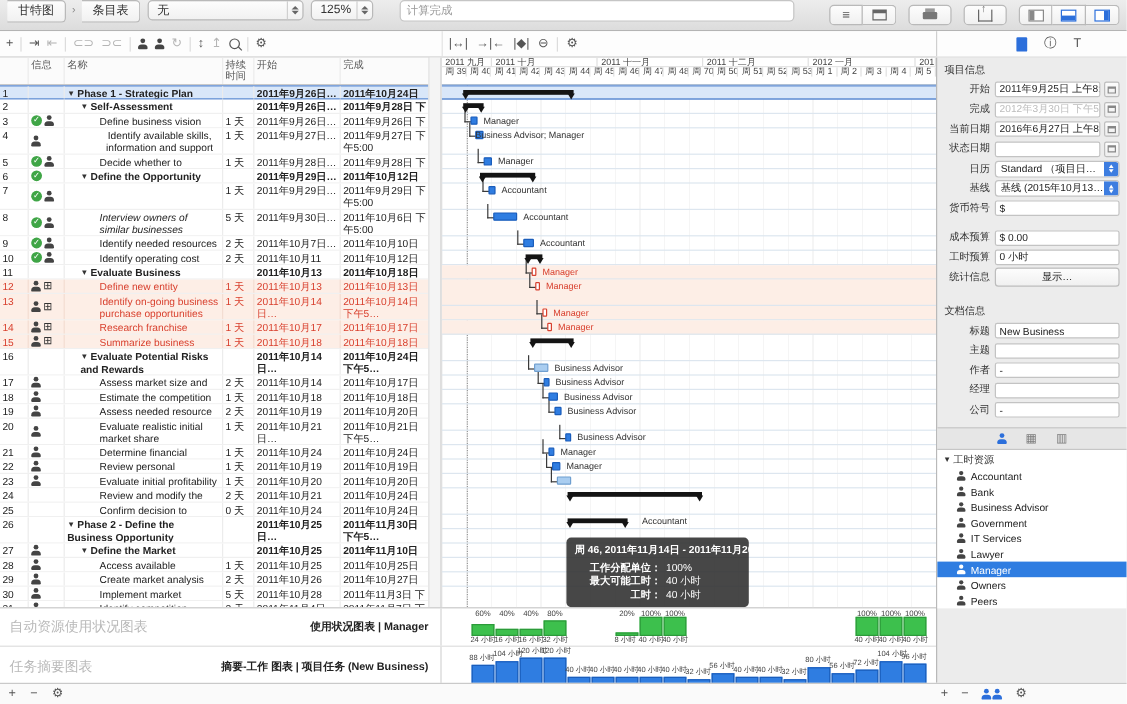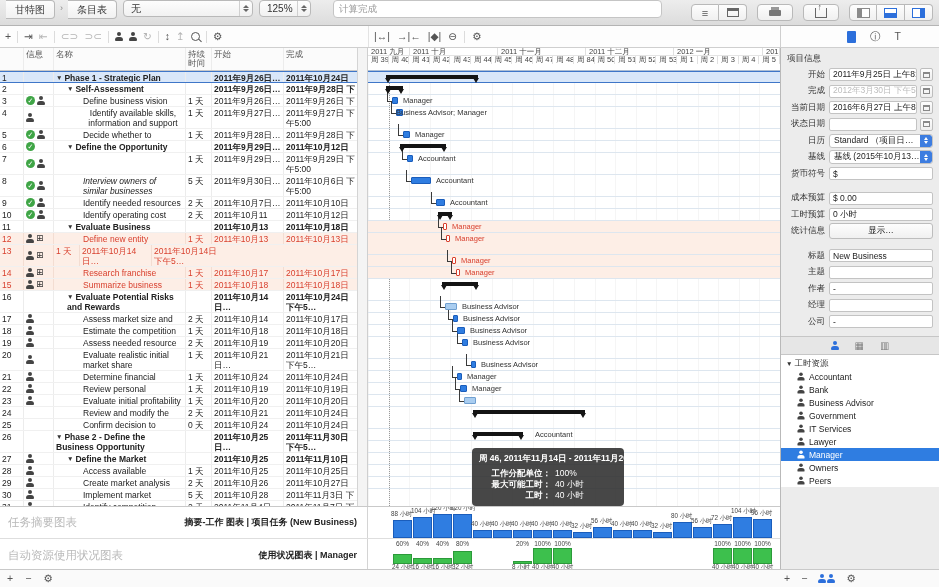--- a/index.html
+++ b/index.html
@@ -400,20 +400,21 @@
                 <div class="c dur">1 天</div>
                 <div class="c start">2011年10月13日…</div>
                 <div class="c end">2011年10月13日 下午5…</div>
               </div>
               <div class="trow tall red">
                 <div class="c num">13</div>
                 <div class="c info infocell">
                   <span class="person"></span>
                   <span class="ic-grid">⊞</span>
                 </div>
+                <div class="c name"><span class="ind" style="padding-left: 27px;">Identify on-going business purchase opportunities</span></div>
                 <div class="c dur">1 天</div>
                 <div class="c start">2011年10月14日…</div>
                 <div class="c end">2011年10月14日 下午5…</div>
               </div>
               <div class="trow red">
                 <div class="c num">14</div>
                 <div class="c info infocell">
                   <span class="person"></span>
                   <span class="ic-grid">⊞</span>
                 </div>
@@ -604,21 +605,21 @@
                 <div class="ghcell wk">周 39</div>
                 <div class="ghcell wk">周 40</div>
                 <div class="ghcell wk">周 41</div>
                 <div class="ghcell wk">周 42</div>
                 <div class="ghcell wk">周 43</div>
                 <div class="ghcell wk">周 44</div>
                 <div class="ghcell wk">周 45</div>
                 <div class="ghcell wk">周 46</div>
                 <div class="ghcell wk">周 47</div>
                 <div class="ghcell wk">周 48</div>
-                <div class="ghcell wk">周 84</div>
+                <div class="ghcell wk">周 70</div>
                 <div class="ghcell wk">周 50</div>
                 <div class="ghcell wk">周 51</div>
                 <div class="ghcell wk">周 52</div>
                 <div class="ghcell wk">周 53</div>
                 <div class="ghcell wk">周 1</div>
                 <div class="ghcell wk">周 2</div>
                 <div class="ghcell wk">周 3</div>
                 <div class="ghcell wk">周 4</div>
                 <div class="ghcell wk">周 5</div>
               </div>
@@ -755,20 +756,58 @@
                 <div class="tt-row">
                   <span class="l">工时：</span>
                   <span class="v">40 小时</span>
                 </div>
               </div>
           </div>
         </div>
       </div>
 
       <div class="bottom">
+        <div class="brow">
+          <div class="blabel">
+            <span class="bl-ghost">自动资源使用状况图表</span>
+            <span class="bl-title">使用状况图表 | Manager</span>
+          </div>
+          <div class="bchart">
+              <div class="gbar" style="left: 25px; height: 10px; bottom: 8px;"></div>
+              <div class="gpct" style="left: 24px;">60%</div>
+              <div class="ghrs" style="left: 24px;">24 小时</div>
+              <div class="gbar" style="left: 45px; height: 6px; bottom: 8px;"></div>
+              <div class="gpct" style="left: 44px;">40%</div>
+              <div class="ghrs" style="left: 44px;">16 小时</div>
+              <div class="gbar" style="left: 65px; height: 6px; bottom: 8px;"></div>
+              <div class="gpct" style="left: 64px;">40%</div>
+              <div class="ghrs" style="left: 64px;">16 小时</div>
+              <div class="gbar" style="left: 85px; height: 13px; bottom: 8px;"></div>
+              <div class="gpct" style="left: 84px;">80%</div>
+              <div class="ghrs" style="left: 84px;">32 小时</div>
+              <div class="gbar" style="left: 145px; height: 3px; bottom: 8px;"></div>
+              <div class="gpct" style="left: 144px;">20%</div>
+              <div class="ghrs" style="left: 144px;">8 小时</div>
+              <div class="gbar" style="left: 165px; height: 16px; bottom: 8px;"></div>
+              <div class="gpct" style="left: 164px;">100%</div>
+              <div class="ghrs" style="left: 164px;">40 小时</div>
+              <div class="gbar" style="left: 185px; height: 16px; bottom: 8px;"></div>
+              <div class="gpct" style="left: 184px;">100%</div>
+              <div class="ghrs" style="left: 184px;">40 小时</div>
+              <div class="gbar" style="left: 345px; height: 16px; bottom: 8px;"></div>
+              <div class="gpct" style="left: 344px;">100%</div>
+              <div class="ghrs" style="left: 344px;">40 小时</div>
+              <div class="gbar" style="left: 365px; height: 16px; bottom: 8px;"></div>
+              <div class="gpct" style="left: 364px;">100%</div>
+              <div class="ghrs" style="left: 364px;">40 小时</div>
+              <div class="gbar" style="left: 385px; height: 16px; bottom: 8px;"></div>
+              <div class="gpct" style="left: 384px;">100%</div>
+              <div class="ghrs" style="left: 384px;">40 小时</div>
+            </div>
+        </div>
         <div class="brow">
           <div class="blabel">
             <span class="bl-ghost">任务摘要图表</span>
             <span class="bl-title">摘要-工作 图表 | 项目任务 (New Business)</span>
           </div>
           <div class="bchart">
               <div class="bbar" style="left: 25px; height: 18px;"></div>
               <div class="bhrs" style="left: 23px; bottom: 19px;">88 小时</div>
               <div class="bbar" style="left: 45px; height: 21px;"></div>
               <div class="bhrs" style="left: 43px; bottom: 22px;">104 小时</div>
@@ -801,58 +840,20 @@
               <div class="bbar" style="left: 325px; height: 11px;"></div>
               <div class="bhrs" style="left: 323px; bottom: 12px;">56 小时</div>
               <div class="bbar" style="left: 345px; height: 14px;"></div>
               <div class="bhrs" style="left: 343px; bottom: 15px;">72 小时</div>
               <div class="bbar" style="left: 365px; height: 21px;"></div>
               <div class="bhrs" style="left: 363px; bottom: 22px;">104 小时</div>
               <div class="bbar" style="left: 385px; height: 19px;"></div>
               <div class="bhrs" style="left: 383px; bottom: 20px;">96 小时</div>
             </div>
         </div>
-        <div class="brow">
-          <div class="blabel">
-            <span class="bl-ghost">自动资源使用状况图表</span>
-            <span class="bl-title">使用状况图表 | Manager</span>
-          </div>
-          <div class="bchart">
-              <div class="gbar" style="left: 25px; height: 10px; bottom: 8px;"></div>
-              <div class="gpct" style="left: 24px;">60%</div>
-              <div class="ghrs" style="left: 24px;">24 小时</div>
-              <div class="gbar" style="left: 45px; height: 6px; bottom: 8px;"></div>
-              <div class="gpct" style="left: 44px;">40%</div>
-              <div class="ghrs" style="left: 44px;">16 小时</div>
-              <div class="gbar" style="left: 65px; height: 6px; bottom: 8px;"></div>
-              <div class="gpct" style="left: 64px;">40%</div>
-              <div class="ghrs" style="left: 64px;">16 小时</div>
-              <div class="gbar" style="left: 85px; height: 13px; bottom: 8px;"></div>
-              <div class="gpct" style="left: 84px;">80%</div>
-              <div class="ghrs" style="left: 84px;">32 小时</div>
-              <div class="gbar" style="left: 145px; height: 3px; bottom: 8px;"></div>
-              <div class="gpct" style="left: 144px;">20%</div>
-              <div class="ghrs" style="left: 144px;">8 小时</div>
-              <div class="gbar" style="left: 165px; height: 16px; bottom: 8px;"></div>
-              <div class="gpct" style="left: 164px;">100%</div>
-              <div class="ghrs" style="left: 164px;">40 小时</div>
-              <div class="gbar" style="left: 185px; height: 16px; bottom: 8px;"></div>
-              <div class="gpct" style="left: 184px;">100%</div>
-              <div class="ghrs" style="left: 184px;">40 小时</div>
-              <div class="gbar" style="left: 345px; height: 16px; bottom: 8px;"></div>
-              <div class="gpct" style="left: 344px;">100%</div>
-              <div class="ghrs" style="left: 344px;">40 小时</div>
-              <div class="gbar" style="left: 365px; height: 16px; bottom: 8px;"></div>
-              <div class="gpct" style="left: 364px;">100%</div>
-              <div class="ghrs" style="left: 364px;">40 小时</div>
-              <div class="gbar" style="left: 385px; height: 16px; bottom: 8px;"></div>
-              <div class="gpct" style="left: 384px;">100%</div>
-              <div class="ghrs" style="left: 384px;">40 小时</div>
-            </div>
-        </div>
       </div>
     </div>
 
     <div class="sidebar">
       <div class="sb-scroll">
         <div class="sb-section-title">项目信息</div>
         <div>
             <div class="sb-field">
               <div class="sb-label">开始</div>
               <div class="sb-ctrl">
@@ -933,20 +934,21 @@
               </div>
             </div>
             <div class="sb-field">
               <div class="sb-label">统计信息</div>
               <div class="sb-ctrl">
                 <div class="sb-btn">显示…</div>
               </div>
             </div>
           </div>
         <div class="sb-gap"></div>
+        <div class="sb-section-title">文档信息</div>
         <div>
             <div class="sb-field">
               <div class="sb-label">标题</div>
               <div class="sb-ctrl">
                 <div class="sb-input">New Business</div>
               </div>
             </div>
             <div class="sb-field">
               <div class="sb-label">主题</div>
               <div class="sb-ctrl">

